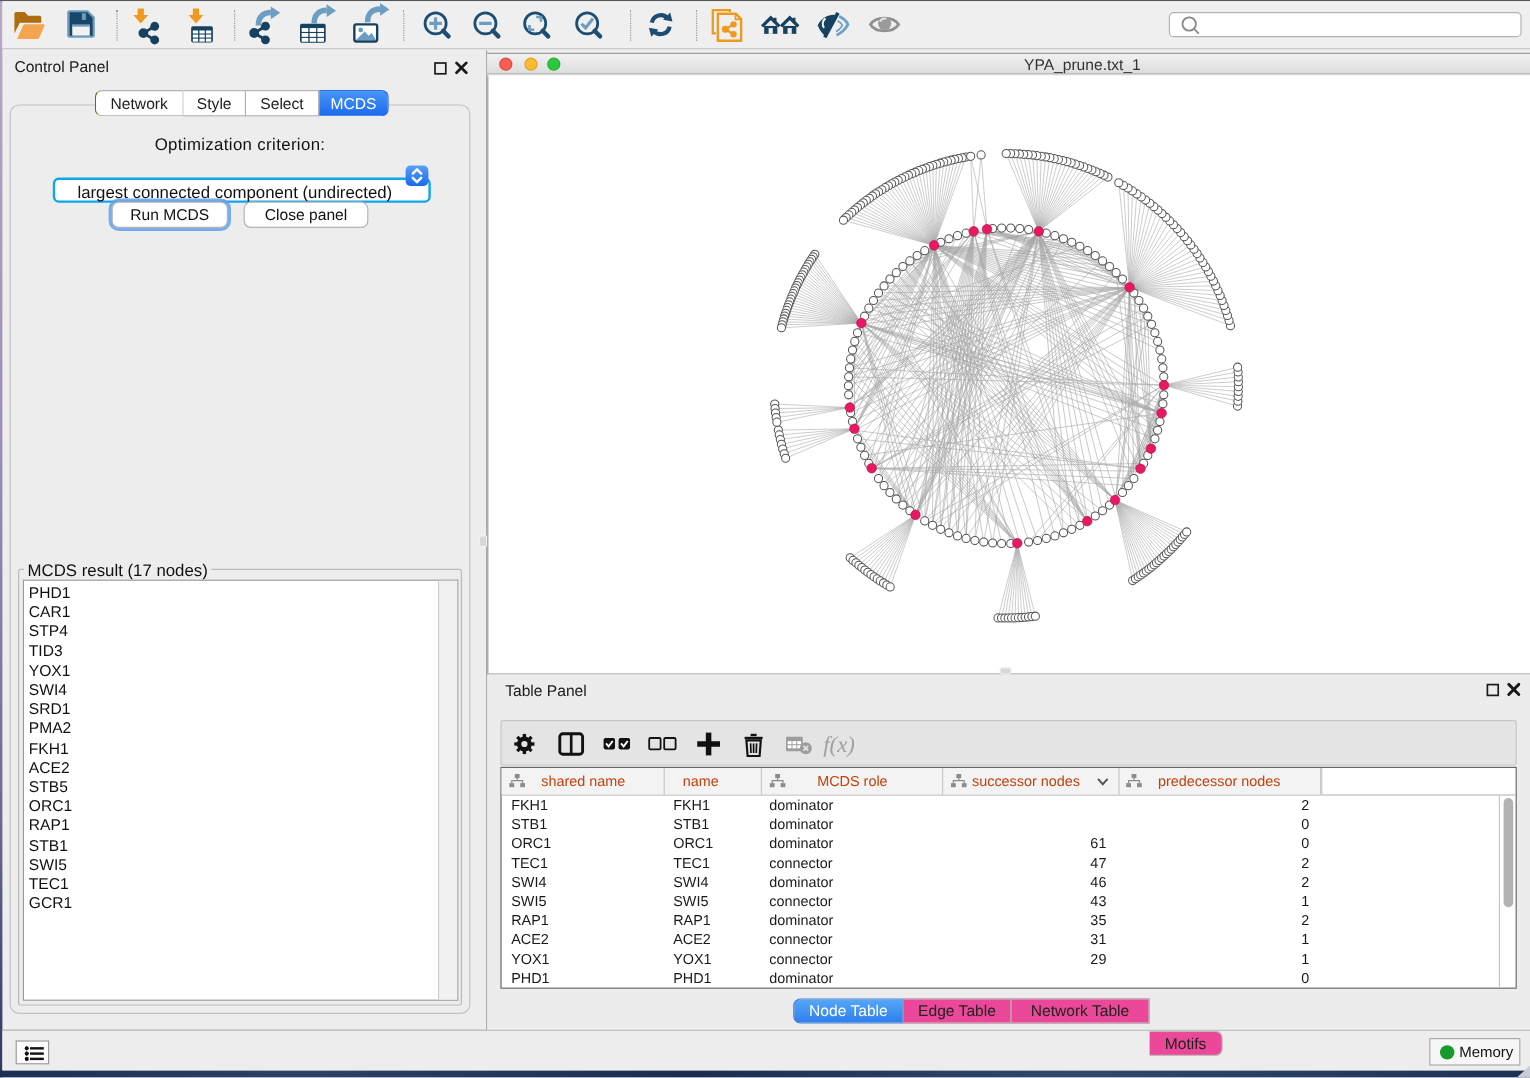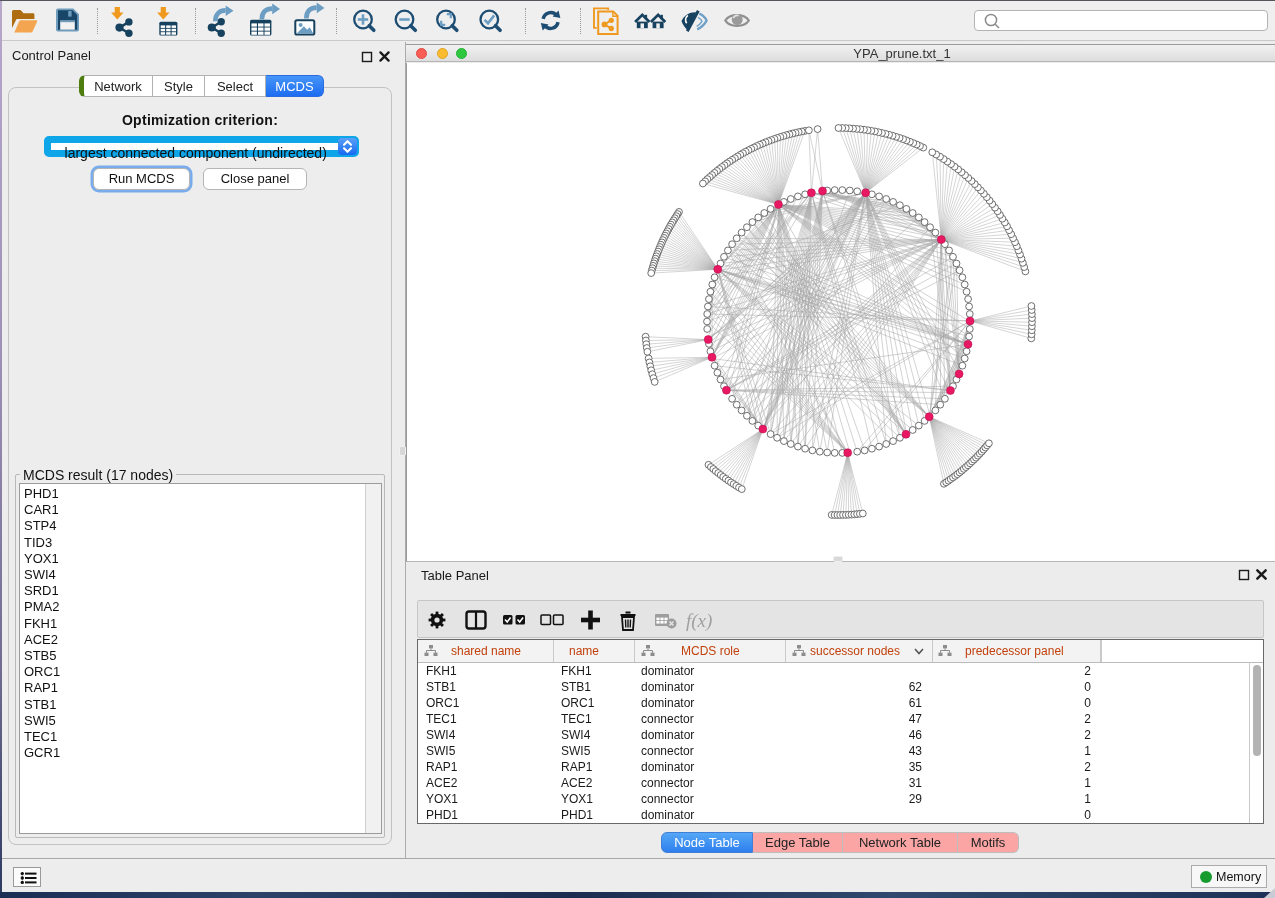--- a/index.html
+++ b/index.html
@@ -14,26 +14,26 @@
 
 
 #toolbar { left:2px; top:1px; width:1273px; height:40px; background:#efefef; border-bottom:1px solid #c9c9c9; }
 .tsep { position:absolute; top:7px; width:0; height:26px; border-left:1px dotted #9a9a9a; }
 #searchbox { position:absolute; left:972px; top:9px; width:294px; height:21px; background:#fff; border:1px solid #b3b3b3; border-radius:4px; }
 
 
 #cp-title { left:12px; top:48px; width:200px; height:16px; font-size:13px; color:#1a1a1a; }
 #cp-panel { left:8px; top:87px; width:384px; height:758px; border:1px solid #c2c2c2; border-radius:8px; }
 .seg { position:absolute; top:75px; height:22px; background:#fff; border:1px solid #b2b2b2; border-left:none; color:#222; font-size:13px; text-align:center; line-height:21px; }
-#seg1 { left:79px; width:74px; border-left:5px solid #4d7c0f; border-radius:6px 0 0 6px; }
+#seg1 { left:79px; width:74px; border-left:1px solid #4d7c0f; border-radius:6px 0 0 6px; }
 #seg2 { left:153px; width:52px; }
 #seg3 { left:205px; width:61px; }
 #seg4 { left:266px; width:58px; border-radius:0 6px 6px 0; background:linear-gradient(#4795f8,#1c6cf1); color:#fff; border-color:#2a6ce0; }
-#optlabel { left:8px; top:112px; width:384px; text-align:center; font-size:14px; letter-spacing:0.3px; color:#111;font-weight:bold; }
-#combo { left:44px; top:136px; width:315px; height:21px; background:#fff; border:7px solid #0ea5e9; border-radius:5px; font-size:14px; color:#111; text-align:center; line-height:20px; }
+#optlabel { left:8px; top:112px; width:384px; text-align:center; font-size:14px; letter-spacing:0.3px; color:#111; }
+#combo { left:44px; top:148px; width:315px; height:21px; background:#fff; border:2px solid #0ea5e9; border-radius:5px; font-size:14px; color:#111; text-align:center; line-height:20px; }
 #stepper { left:338px; top:138px; width:19px; height:17px; border-radius:4px; background:linear-gradient(#5b9ff9,#176af0); }
 .btn { position:absolute; top:168px; height:22px; background:#fff; border:1px solid #b5b5b5; border-radius:6px; font-size:13px; color:#111; text-align:center; line-height:20px; }
 #btnrun { left:93px; width:97px; box-shadow:0 0 0 2.5px rgba(100,160,235,0.85); }
 #btnclose { left:203px; width:104px; }
 #groupbox { left:15px; top:474px; width:370px; height:364px; border:1px solid #b9b9b9; border-radius:2px; }
 #grouptitle { left:20px; top:467px; padding:0 3px; font-size:14px; color:#111; background:#ededed; }
 #mcdslist { left:19px; top:483px; width:363px; height:351px; background:#fff; border:1px solid #9b9b9b; font-size:13px; color:#111; line-height:16.2px; padding:2px 0 0 4px; }
 #mcdsscroll { left:365px; top:484px; width:16px; height:349px; background:#f1f1f1; border-left:1px solid #d0d0d0; }
 
 
@@ -65,25 +65,25 @@
 .hdiv { position:absolute; top:0; width:1px; height:22px; background:#c9c9c9; }
 .hlabel { position:absolute; top:4px; font-size:12px; color:#c2410c; }
 .row { position:absolute; width:830px; height:16px; font-size:12px; color:#1a1a1a; }
 .c1 { position:absolute; left:8px; }
 .c2 { position:absolute; left:143px; }
 .c3 { position:absolute; left:223px; }
 .c4 { position:absolute; left:0; width:504px; text-align:right; }
 .c5 { position:absolute; left:0; width:673px; text-align:right; }
 #tscrolldiv { position:absolute; left:831px; top:22px; width:1px; height:161px; background:#c9c9c9; }
 #tthumb { position:absolute; left:835px; top:25px; width:8px; height:91px; background:#b3b3b3; border-radius:4px; }
-.btab { position:absolute; top:269px; height:21px; background:#fca5a5; border:1px solid #bdbdbd; border-left:none; font-size:13px; color:#222; text-align:center; line-height:20px; }
+.btab { position:absolute; top:269px; height:21px; background:#ec4899; border:1px solid #bdbdbd; border-left:none; font-size:13px; color:#222; text-align:center; line-height:20px; }
 #bt1 { left:255px; width:92px; border-left:1px solid #bdbdbd; border-radius:6px 0 0 6px; background:linear-gradient(#55a7f6,#2e7fee); color:#fff; border-color:#3f7fd6; }
 #bt2 { left:347px; width:90px; }
 #bt3 { left:437px; width:115px; }
-#bt4 { left:552px; width:61px; border-radius:0 6px 6px 0; }
+#bt4 { left:552px; width:61px; border-radius:0 6px 6px 0;margin-top:27px; }
 #corner { left:1264px; top:888px; width:11px; height:10px; background:#c9ccd4; clip-path:polygon(100% 0, 0 100%, 100% 100%); }
 </style>
 </head>
 <body>
 <div class="abs" id="leftstrip"></div>
 <div class="abs" id="wallpaper"></div>
 <div class="abs" id="topline"></div>
 
 <div class="abs" id="toolbar">
   <svg style="position:absolute;left:-2px;top:-1px" width="1275" height="41" viewBox="0 0 1275 41" xmlns="http://www.w3.org/2000/svg">
@@ -1181,33 +1181,32 @@
       <div class="hlabel" style="left:392px">successor nodes</div>
       <svg style="position:absolute;left:495px;top:7px" width="12" height="9" viewBox="0 0 12 9" xmlns="http://www.w3.org/2000/svg">
           <path d="M2 2 L6 6.5 L10 2" stroke="#555" stroke-width="1.6" fill="none"></path>
         </svg>
       <svg style="position:absolute;left:520px;top:5px" width="14" height="12" viewBox="0 0 14 12" xmlns="http://www.w3.org/2000/svg">
           <rect x="5" y="0" width="4" height="3.4" fill="#8c8c8c"></rect>
           <rect x="0.5" y="7.6" width="4" height="3.4" fill="#8c8c8c"></rect>
           <rect x="9.5" y="7.6" width="4" height="3.4" fill="#8c8c8c"></rect>
           <path d="M7 3.4 L7 5.5 M2.5 7.6 L2.5 5.5 L11.5 5.5 L11.5 7.6" stroke="#8c8c8c" stroke-width="1" fill="none"></path>
         </svg>
-      <div class="hlabel" style="left:547px">predecessor panel</div>
+      <div class="hlabel" style="left:547px">predecessor nodes</div>
     </div>
     <div class="row" style="top:24px">
         <span class="c1">FKH1</span>
         <span class="c2">FKH1</span>
         <span class="c3">dominator</span>
         <span class="c5">2</span>
       </div>
     <div class="row" style="top:40px">
         <span class="c1">STB1</span>
         <span class="c2">STB1</span>
         <span class="c3">dominator</span>
-        <span class="c4">62</span>
         <span class="c5">0</span>
       </div>
     <div class="row" style="top:56px">
         <span class="c1">ORC1</span>
         <span class="c2">ORC1</span>
         <span class="c3">dominator</span>
         <span class="c4">61</span>
         <span class="c5">0</span>
       </div>
     <div class="row" style="top:72px">

